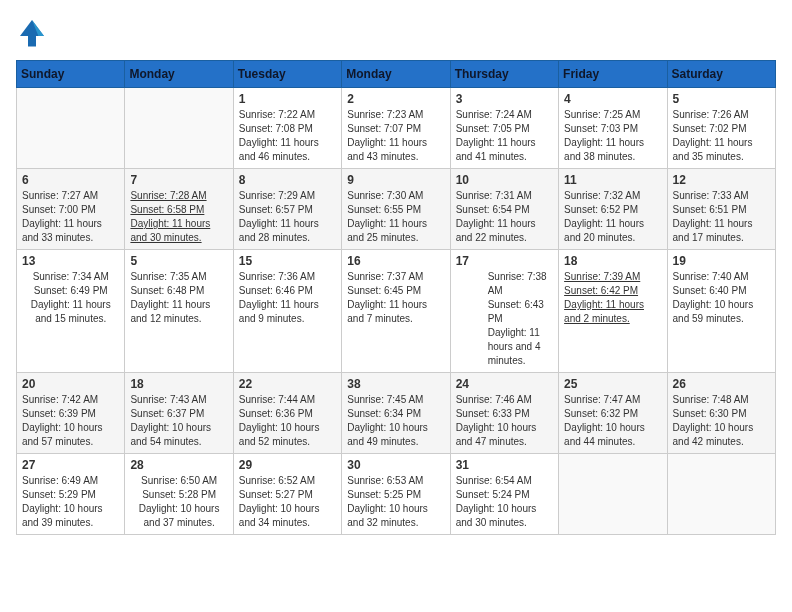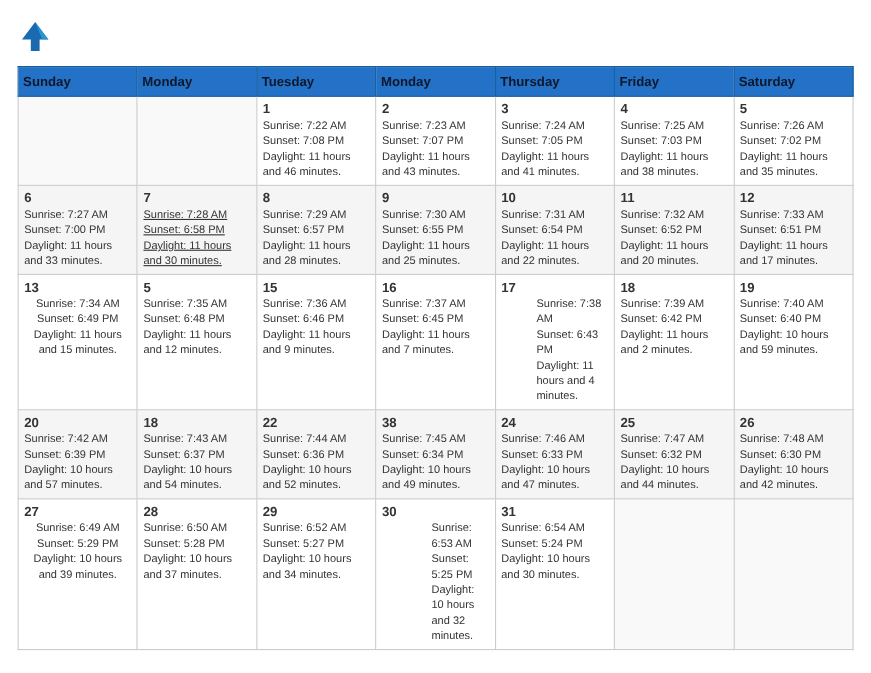--- a/index.html
+++ b/index.html
@@ -226,21 +226,21 @@
 Daylight: 11 hours and 7 minutes.</div>
         </td>
         <td>
           <span class="day-num">17</span>
           <div class="day-info" style="white-space: pre-line; margin-left: 32px;">Sunrise: 7:38 AM
 Sunset: 6:43 PM
 Daylight: 11 hours and 4 minutes.</div>
         </td>
         <td>
           <span class="day-num">18</span>
-          <div class="day-info" style="white-space: pre-line;">Sunrise: 7:39 AM
+          <div class="day-info" style="white-space: pre-line; text-decoration: underline;">Sunrise: 7:39 AM
 Sunset: 6:42 PM
 Daylight: 11 hours and 2 minutes.</div>
         </td>
         <td>
           <span class="day-num">19</span>
           <div class="day-info" style="white-space: pre-line;">Sunrise: 7:40 AM
 Sunset: 6:40 PM
 Daylight: 10 hours and 59 minutes.</div>
         </td>
       </tr>
@@ -284,39 +284,39 @@
         <td>
           <span class="day-num">26</span>
           <div class="day-info" style="white-space: pre-line;">Sunrise: 7:48 AM
 Sunset: 6:30 PM
 Daylight: 10 hours and 42 minutes.</div>
         </td>
       </tr>
       <tr>
         <td>
           <span class="day-num">27</span>
-          <div class="day-info" style="white-space: pre-line; text-align: center;">Sunrise: 6:49 AM
+          <div class="day-info" style="white-space: pre-line;">Sunrise: 6:49 AM
 Sunset: 5:29 PM
 Daylight: 10 hours and 39 minutes.</div>
         </td>
         <td>
           <span class="day-num">28</span>
-          <div class="day-info" style="white-space: pre-line;">Sunrise: 6:50 AM
+          <div class="day-info" style="white-space: pre-line; text-align: center;">Sunrise: 6:50 AM
 Sunset: 5:28 PM
 Daylight: 10 hours and 37 minutes.</div>
         </td>
         <td>
           <span class="day-num">29</span>
           <div class="day-info" style="white-space: pre-line;">Sunrise: 6:52 AM
 Sunset: 5:27 PM
 Daylight: 10 hours and 34 minutes.</div>
         </td>
         <td>
           <span class="day-num">30</span>
-          <div class="day-info" style="white-space: pre-line; margin-left: 45px;">Sunrise: 6:53 AM
+          <div class="day-info" style="white-space: pre-line;">Sunrise: 6:53 AM
 Sunset: 5:25 PM
 Daylight: 10 hours and 32 minutes.</div>
         </td>
         <td>
           <span class="day-num">31</span>
           <div class="day-info" style="white-space: pre-line;">Sunrise: 6:54 AM
 Sunset: 5:24 PM
 Daylight: 10 hours and 30 minutes.</div>
         </td>
         <td class="empty-cell"></td>

